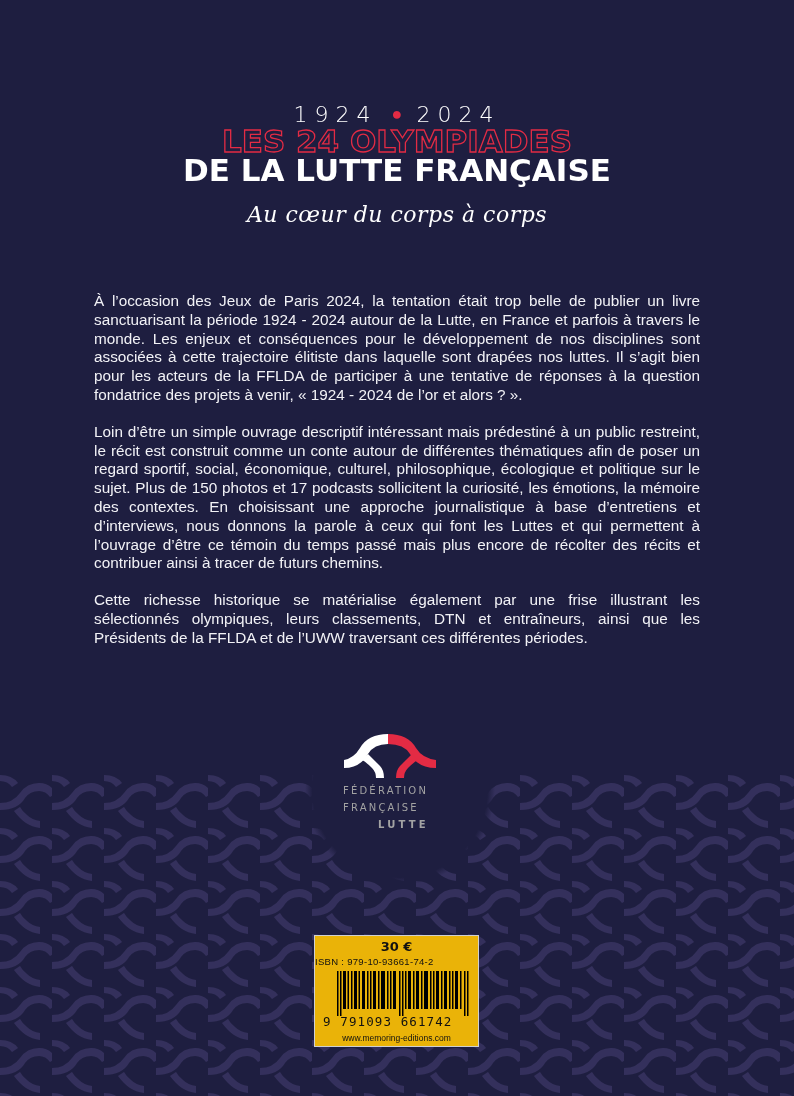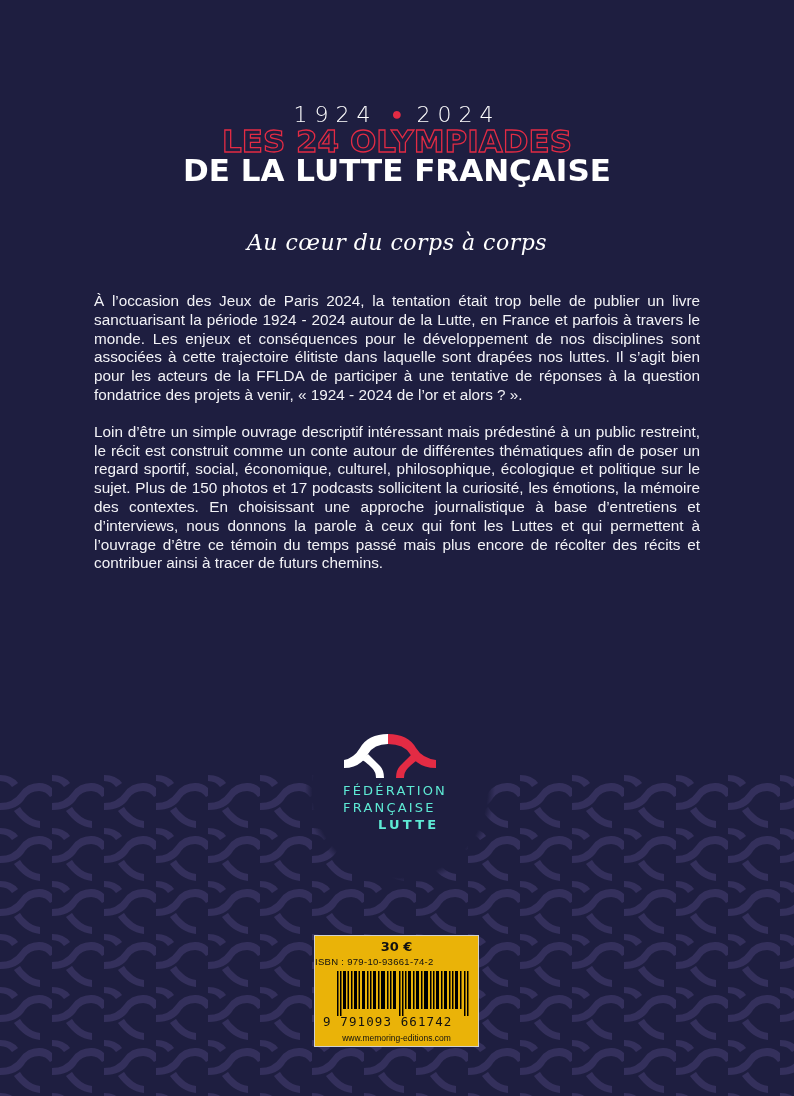--- a/index.html
+++ b/index.html
@@ -26,34 +26,34 @@
     line-height: 34px;
   }
   .title-main {
     position: absolute; top: 152px; left: 0; width: 794px; text-align: center;
     font-family: "DejaVu Sans", sans-serif; font-weight: 900; font-size: 31px;
     color: #ffffff; line-height: 36px;
   }
   .subtitle {
     position: absolute; top: 202px; left: 0; width: 794px; text-align: center;
     font-family: "DejaVu Serif", serif; font-style: italic; font-size: 22px;
-    color: #ffffff; letter-spacing: 0.5px; margin-top: 28px;
+    color: #ffffff; letter-spacing: 0.5px;
   }
   .body-text {
     position: absolute; top: 292px; left: 94px; width: 606px;
     color: #f2f2f6; font-size: 15.3px; line-height: 18.8px; text-align: justify;
   }
   .body-text p { margin: 0 0 18px 0; }
   .logo {
     position: absolute; left: 330px; top: 730px; width: 140px; height: 110px;
   }
   .logo svg { position: absolute; left: 10px; top: 0; }
   .logo-text {
-    position: absolute; left: 13px; top: 52px; color: #5eead4;
-    font-family: "DejaVu Sans", sans-serif; font-size: 13px; letter-spacing: 2.2px; line-height: 17px;
+    position: absolute; left: 13px; top: 52px; color: #a3a3a3;
+    font-family: "DejaVu Sans", sans-serif; font-size: 10px; letter-spacing: 2.2px; line-height: 17px;
   }
   .logo-text .bold { font-weight: bold; letter-spacing: 3.2px; margin-left: 35px; }
   .barcode-box {
     position: absolute; left: 314px; top: 935px; width: 165px; height: 112px;
     background: #eab308; border: 1px solid #d0d0d0; box-sizing: border-box;
     color: #111;
   }
   .price { position: absolute; top: 3px; left: 0; width: 100%; text-align: center; font-family: "DejaVu Sans", sans-serif; font-size: 13px; font-weight: bold; }
   .isbn { position: absolute; top: 20px; left: 0; width: 100%; text-align: left; font-family: Liberation Sans, sans-serif; font-size: 9.5px; letter-spacing: 0.3px; }
   .bars { position: absolute; left: 22px; top: 35px; width: 132px; height: 45px; }
@@ -84,20 +84,21 @@
   <span>1924</span><span class="dot">●</span><span>2024</span>
 </div>
 
 <div class="title-outline">LES 24 OLYMPIADES</div>
 <div class="title-main">DE LA LUTTE FRANÇAISE</div>
 <div class="subtitle">Au cœur du corps à corps</div>
 
 <div class="body-text">
   <p>À l’occasion des Jeux de Paris 2024, la tentation était trop belle de publier un livre sanctuarisant la période 1924 - 2024 autour de la Lutte, en France et parfois à travers le monde. Les enjeux et conséquences pour le développement de nos disciplines sont associées à cette trajectoire élitiste dans laquelle sont drapées nos luttes. Il s’agit bien pour les acteurs de la FFLDA de participer à une tentative de réponses à la question fondatrice des projets à venir, « 1924 - 2024 de l’or et alors ? ».</p>
   <p>Loin d’être un simple ouvrage descriptif intéressant mais prédestiné à un public restreint, le récit est construit comme un conte autour de différentes thématiques afin de poser un regard sportif, social, économique, culturel, philosophique, écologique et politique sur le sujet. Plus de 150 photos et 17 podcasts sollicitent la curiosité, les émotions, la mémoire des contextes. En choisissant une approche journalistique à base d’entretiens et d’interviews, nous donnons la parole à ceux qui font les Luttes et qui permettent à l’ouvrage d’être ce témoin du temps passé mais plus encore de récolter des récits et contribuer ainsi à tracer de futurs chemins.</p>
+  <p>Cette richesse historique se matérialise également par une frise illustrant les sélectionnés olympiques, leurs classements, DTN et entraîneurs, ainsi que les Présidents de la FFLDA et de l’UWW traversant ces différentes périodes.</p>
 </div>
 
 <div class="logo">
   <svg width="110" height="50" viewBox="0 0 110 50" xmlns="http://www.w3.org/2000/svg">
     <path d="M4 30 Q14 28 20 18 Q28 4 48 4 L48 14 Q34 14 28 24 Q20 38 4 38 Z" fill="#ffffff"></path>
     <path d="M28 24 Q34 30 40 36 Q44 40 44 48 L36 48 Q36 42 32 38 Q26 32 22 30 Z" fill="#ffffff"></path>
     <path d="M48 4 Q68 4 76 18 Q82 28 96 30 L96 38 Q78 38 70 24 Q64 14 48 14 Z" fill="#e32b44"></path>
     <path d="M72 24 Q66 30 60 36 Q56 40 56 48 L64 48 Q64 42 68 38 Q74 32 78 30 Z" fill="#e32b44"></path>
   </svg>
   <div class="logo-text">

